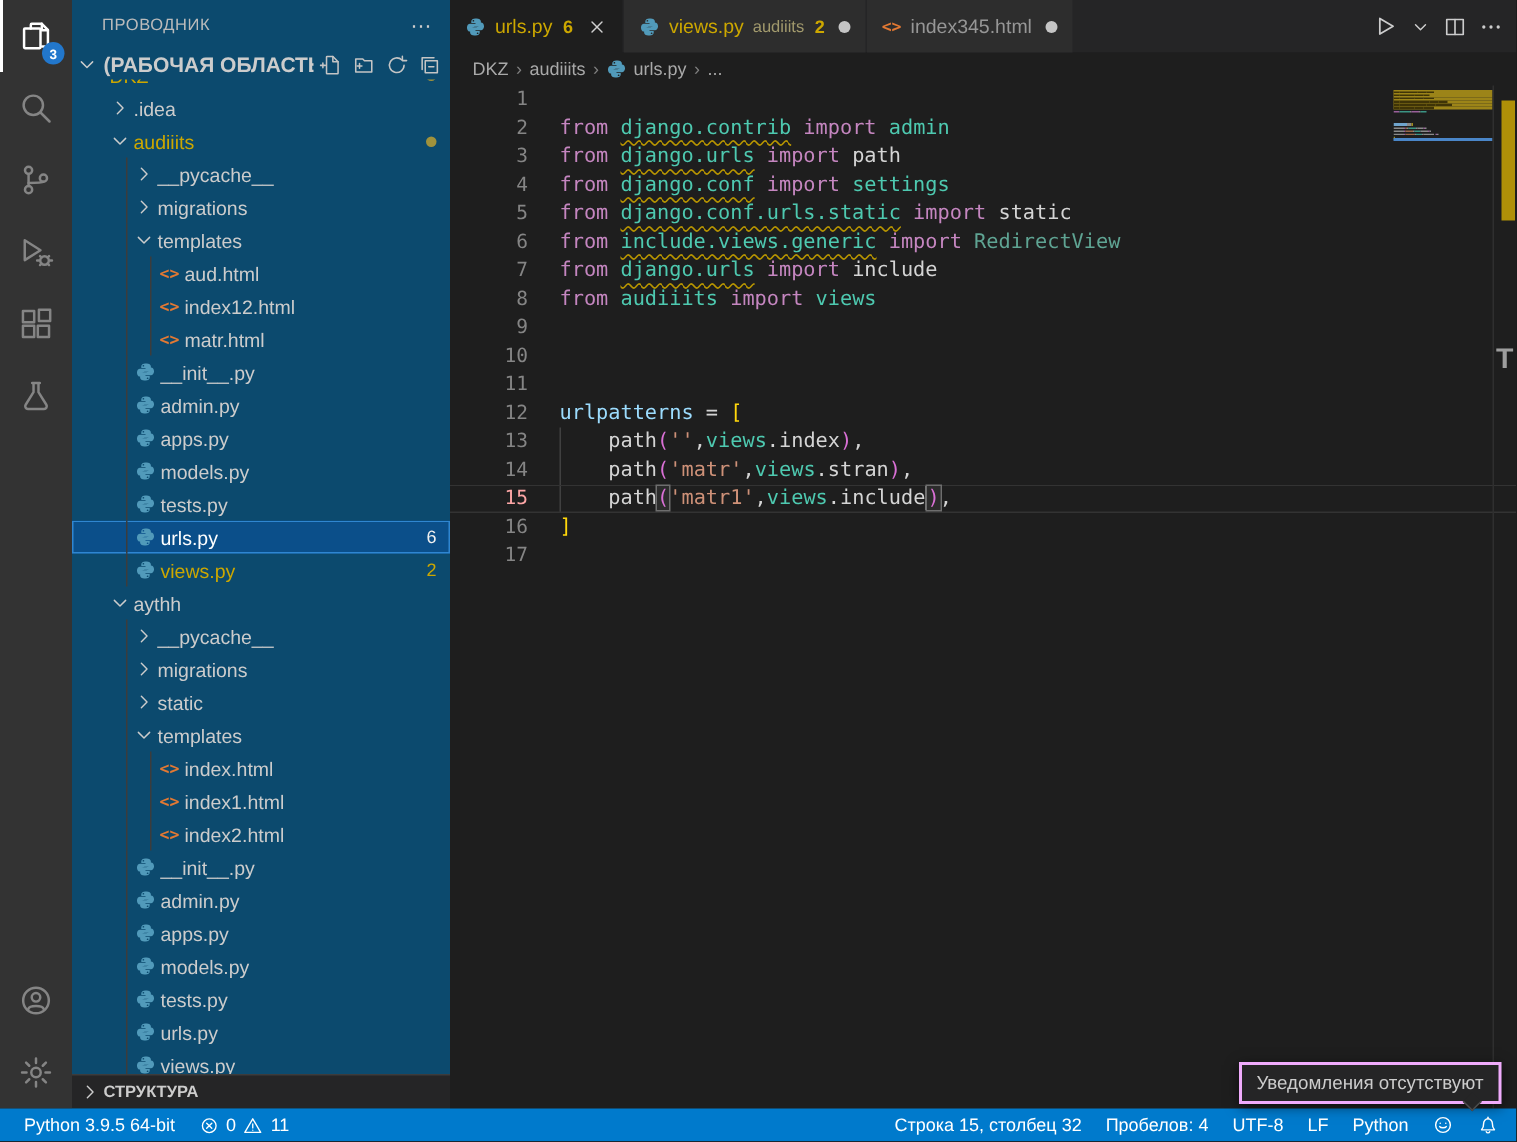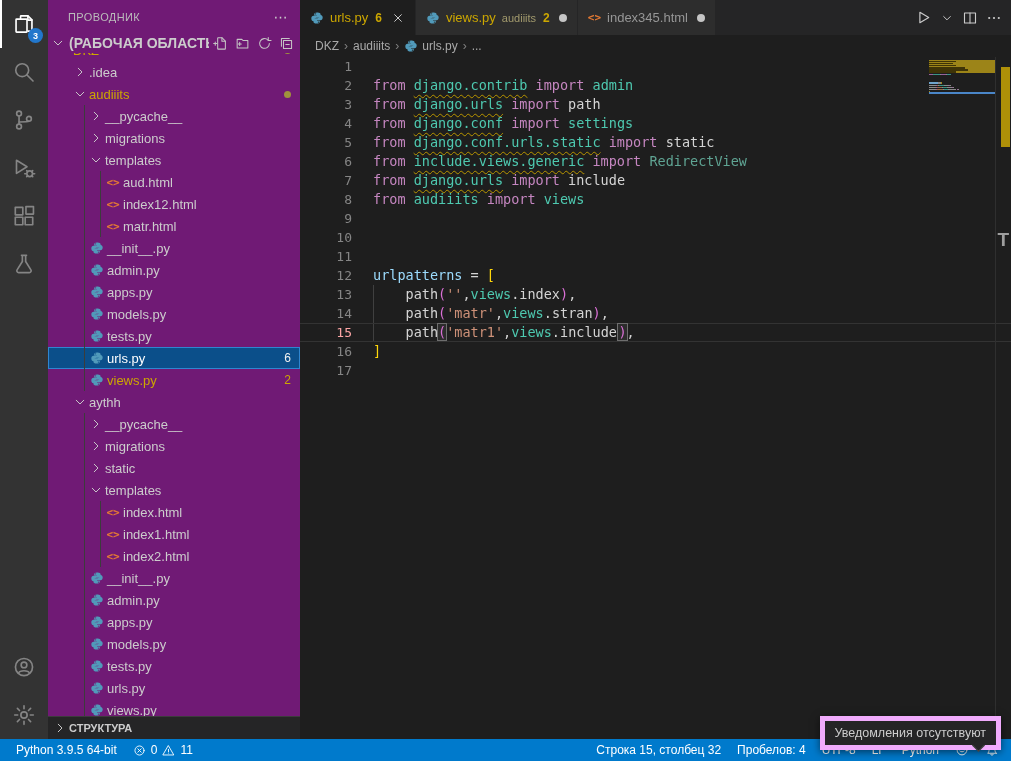--- a/index.html
+++ b/index.html
@@ -10,21 +10,21 @@
 
   
   #activitybar{position:absolute;left:0;top:0;width:48px;bottom:22px;background:#333333;display:flex;flex-direction:column;}
   .ab-item{position:relative;height:48px;display:flex;align-items:center;justify-content:center;color:#858585;cursor:pointer;}
   .ab-item.active{color:#ffffff;box-shadow:inset 2px 0 0 #ffffff;}
   .ab-badge{position:absolute;right:5px;bottom:5px;min-width:15px;height:15px;border-radius:50%;background:#2277cc;
             color:#fff;font-size:9px;font-weight:bold;display:flex;align-items:center;justify-content:center;}
   #ab-bottom{margin-top:auto;}
 
   
-  #sidebar{position:absolute;left:48px;top:0;width:252px;bottom:22px;background:#701a75;overflow:hidden;}
+  #sidebar{position:absolute;left:48px;top:0;width:252px;bottom:22px;background:#0c4a6e;overflow:hidden;}
   #side-title{height:33px;display:flex;align-items:center;padding:0 12px 0 20px;font-size:11px;color:#bbbbbb;letter-spacing:.4px;}
   #side-title .more{margin-left:auto;color:#cccccc;cursor:pointer;font-size:14px;}
   #ws-header{height:20px;display:flex;align-items:center;font-size:14px;font-weight:bold;color:#cccccc;padding:0 6px 0 3px;}
   #ws-header .ws-label{margin:0 4px;white-space:nowrap;overflow:hidden;}
   .ws-actions{margin-left:auto;display:flex;gap:7px;color:#c5c5c5;}
   .ws-actions .ic{cursor:pointer;}
   #tree{position:absolute;top:53px;left:0;right:0;bottom:22px;overflow:hidden;}
   .row{height:22px;display:flex;align-items:center;position:relative;padding-right:9px;cursor:pointer;white-space:nowrap;}
   .row .guide{position:absolute;top:0;bottom:0;width:1px;background:#3c3c3c;}
   .row .chev{width:16px;color:#cccccc;flex:none;}
@@ -84,21 +84,21 @@
                   font-family:"Liberation Sans",sans-serif;}
 
   
   #statusbar{position:absolute;left:0;right:0;bottom:0;height:22px;background:#007acc;display:flex;align-items:center;
              color:#ffffff;font-size:12px;}
   .sb-item{display:flex;align-items:center;gap:5px;padding:0 8px;height:22px;cursor:pointer;white-space:nowrap;}
   #sb-left{display:flex;align-items:center;margin-left:8px;}
   #sb-right{display:flex;align-items:center;margin-left:auto;margin-right:4px;}
 
   
-  #toast{position:absolute;right:10px;bottom:11px;background:#252526;border:5px solid #f0abfc;color:#cccccc;
+  #toast{position:absolute;right:10px;bottom:25px;background:#252526;border:2px solid #f0abfc;color:#cccccc;
          font-size:12.5px;padding:5px 10px;box-shadow:0 2px 8px rgba(0,0,0,.55);z-index:10;}
   #toast::after{content:"";position:absolute;right:13px;bottom:-5px;width:8px;height:8px;background:#252526;
          border-right:1px solid #4d4d4d;border-bottom:1px solid #4d4d4d;transform:rotate(45deg);}
 </style>
 </head>
 <body>
 
 <div id="root">
 
   <div id="activitybar">

